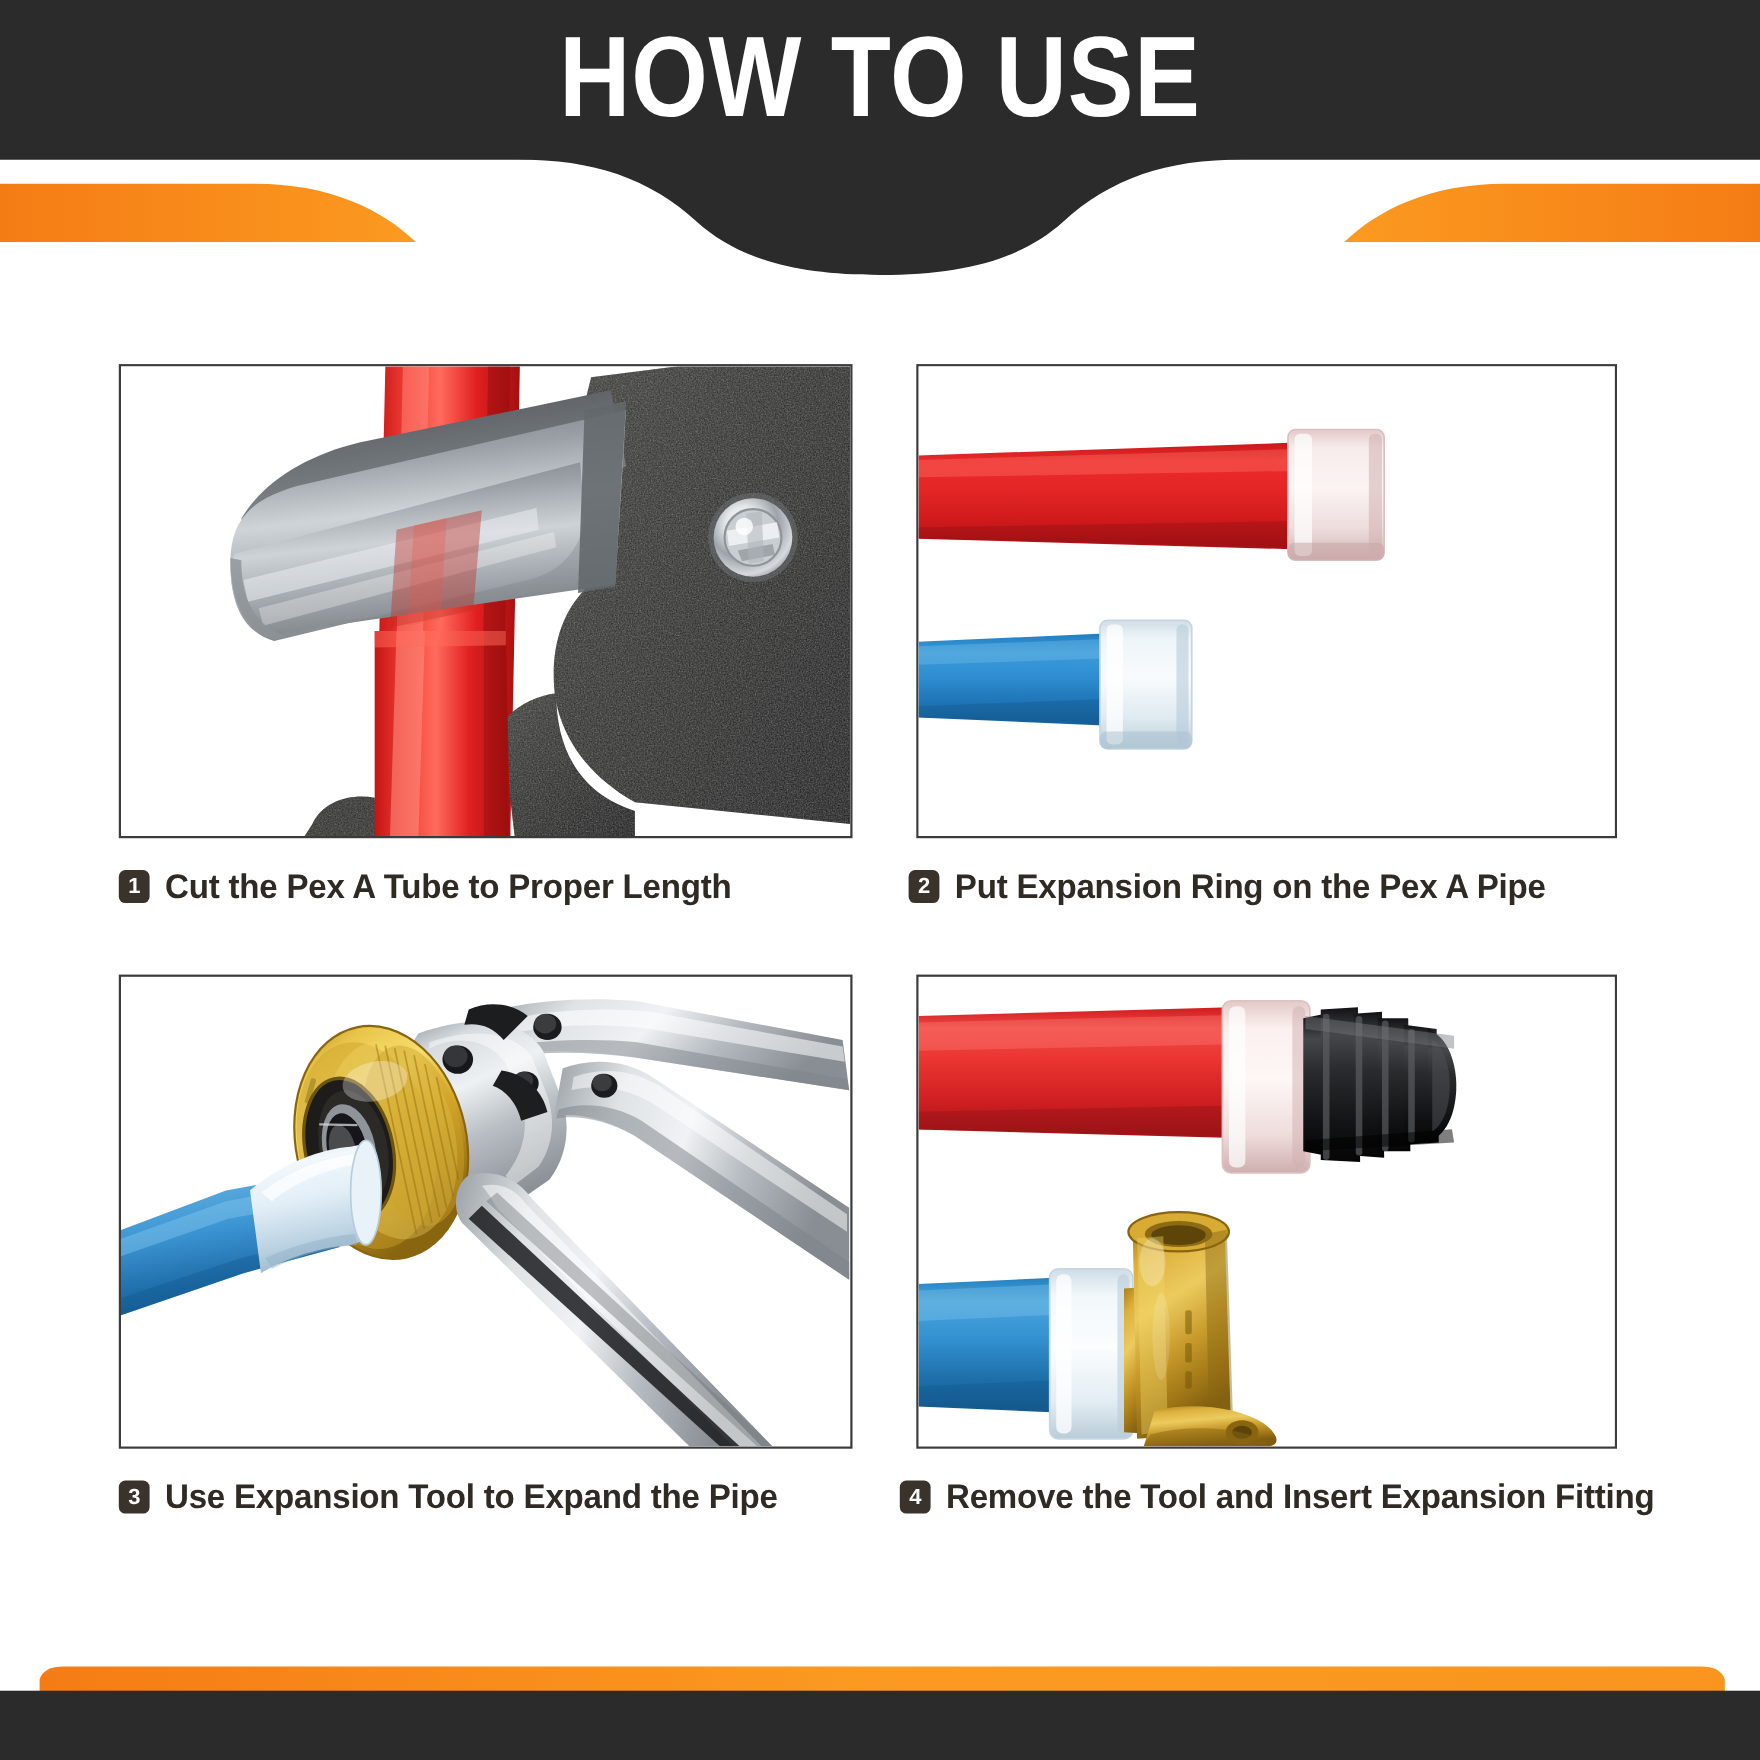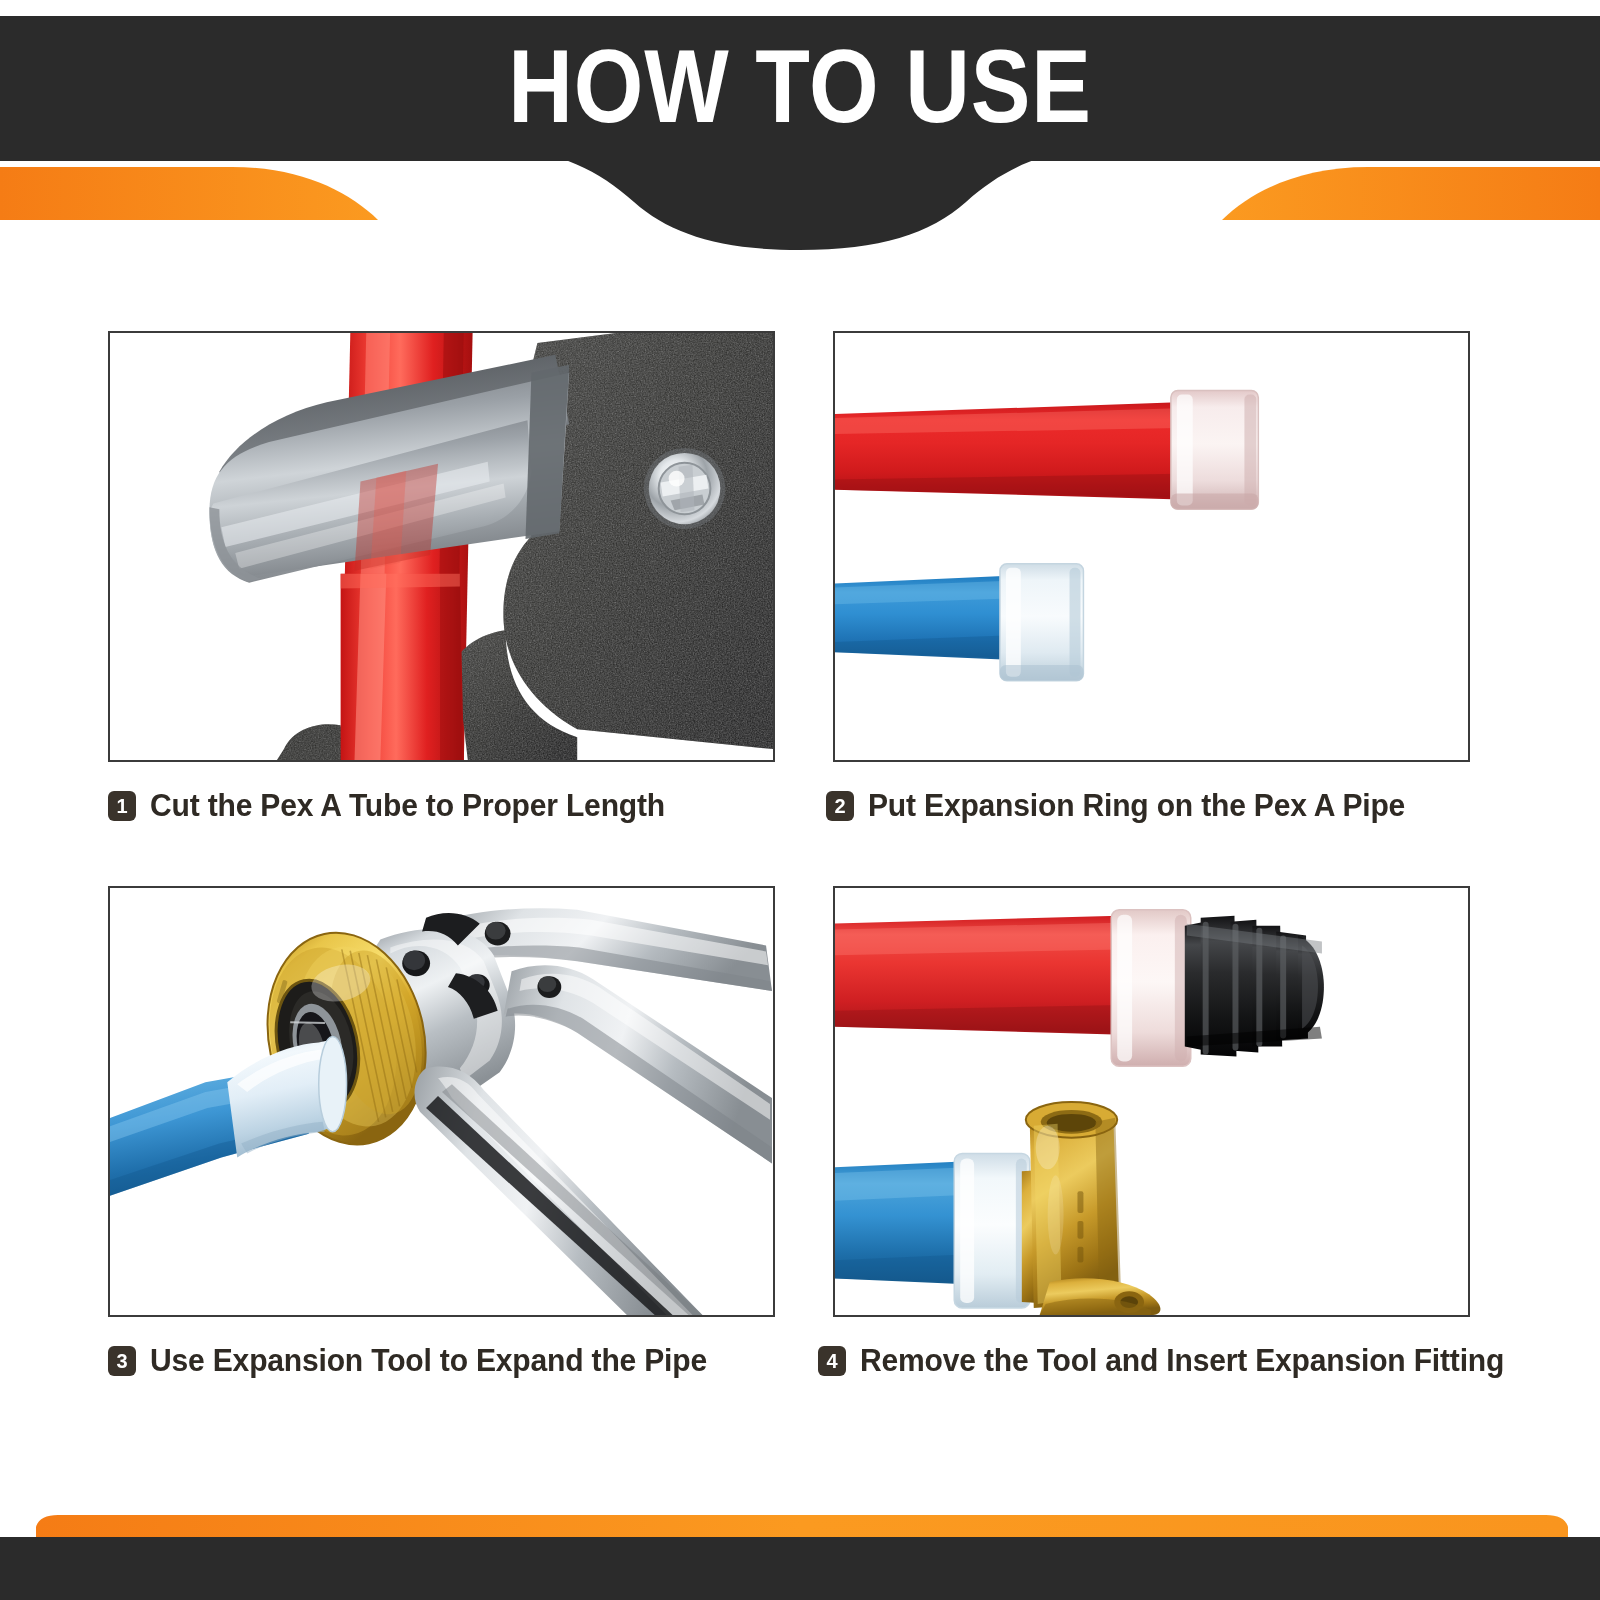--- a/index.html
+++ b/index.html
@@ -6,21 +6,21 @@
   body{
     width:1600px;height:1600px;
     background:#ffffff;
     font-family:"Liberation Sans", sans-serif;
     overflow:hidden;
     position:relative;
   }
 
   
   .header{
-    position:absolute;left:0;top:16px;width:1600px;height:145px;
+    position:absolute;left:0;top:0;width:1600px;height:145px;
     background:#2b2b2b;
     z-index:3;
   }
   .header-title{
     position:absolute;left:0;top:0;width:1600px;height:145px;
     display:flex;align-items:center;justify-content:center;
     color:#ffffff;
     font-size:104px;
     font-weight:bold;
     letter-spacing:1px;

